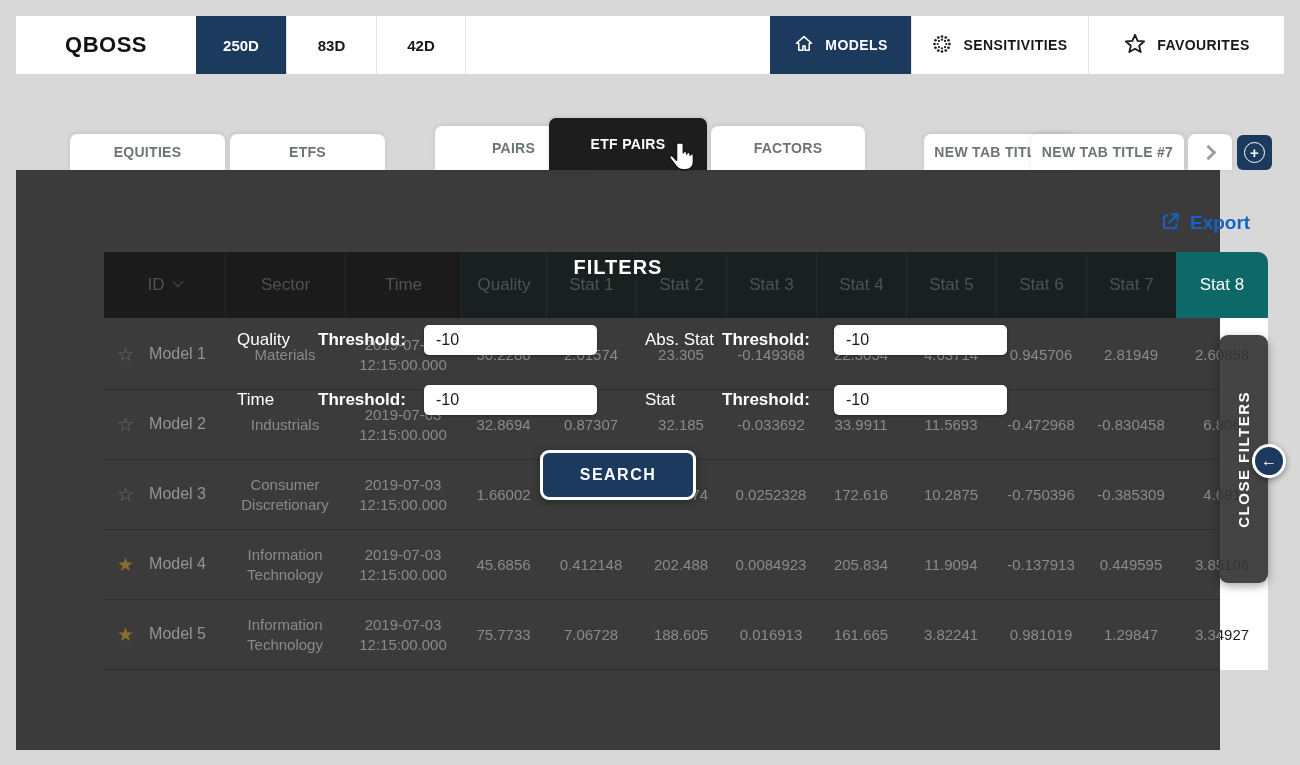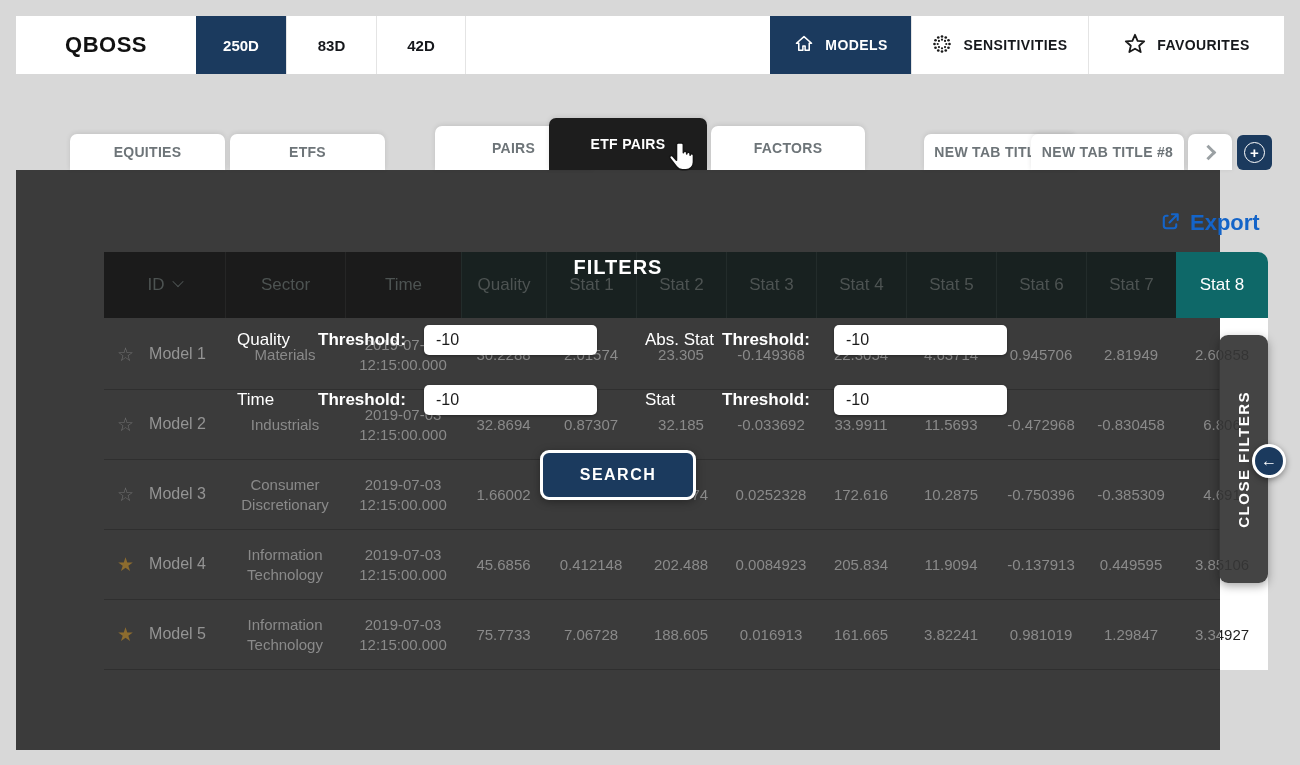--- a/index.html
+++ b/index.html
@@ -38,21 +38,21 @@
   .chev-right { width:11px; height:11px; border-top:3px solid #9aa0a3; border-right:3px solid #9aa0a3; transform:rotate(45deg); margin-left:-4px; }
   .plus-circ { width:21px; height:21px; border:1.6px solid #fff; border-radius:50%; color:#fff; font-size:15px; font-weight:bold;
                display:flex; align-items:center; justify-content:center; line-height:1; }
   #cursor { left:668px; top:141px; width:30px; height:32px; z-index:95; pointer-events:none; }
 
   
   #overlay { left:16px; top:170px; width:1204px; height:580px; background:#3b3b3b; z-index:10; }
 
   
   #export { left:1158px; top:206px; width:112px; height:34px; display:flex; align-items:center; gap:7px; cursor:pointer; z-index:55; }
-  #export-label { color:#1464c8; font-size:22px; font-weight:bold; }
+  #export-label { color:#1464c8; font-size:19px; font-weight:bold; }
 
   
   #thead { left:104px; top:252px; width:1072px; height:66px; display:flex; z-index:20; }
   .hc { height:66px; display:flex; align-items:center; justify-content:center; font-size:17px; color:#4d5352; background:#1b1b1b; border-left:1px solid rgba(255,255,255,.05); cursor:pointer; }
   .hc.statbg { background:#182120; }
   .hc:first-child { border-left:none; }
   .sort-chev { width:8px; height:8px; border-right:1.6px solid #4d5352; border-bottom:1.6px solid #4d5352; transform:rotate(45deg) translate(-1px,-1px); margin-left:9px; margin-top:-4px; }
   #stat8-head { left:1176px; top:252px; width:92px; height:66px; background:#0e6868; border-radius:0 10px 0 0;
                 display:flex; align-items:center; justify-content:center; color:#fff; font-size:17px; z-index:22; cursor:pointer; }
 
@@ -150,21 +150,21 @@
       <span>FAVOURITES</span>
     </div>
   </div>
 
   <div id="tab-equities" class="tab">EQUITIES</div>
   <div id="tab-etfs" class="tab">ETFS</div>
   <div id="tab-pairs" class="tab">PAIRS</div>
   <div id="tab-etfpairs" class="tab">ETF PAIRS</div>
   <div id="tab-factors" class="tab">FACTORS</div>
   <div id="tab-new1" class="tab">NEW TAB TITLE #1</div>
-  <div id="tab-new2" class="tab">NEW TAB TITLE #8</div>
+  <div id="tab-new2" class="tab">NEW TAB TITLE #7</div>
   <div id="tab-scroll" class="tab">
     <span class="chev-right"></span>
   </div>
   <div id="tab-add" class="tab">
     <span class="plus-circ">+</span>
   </div>
   <svg id="cursor" class="abs" viewBox="0 0 24 26">
     <path d="M8.2 1.6c-.9 0-1.5.7-1.5 1.5v12.6l-2.9-3.4c-.5-.6-1.5-.7-2.1-.2-.6.5-.7 1.5-.2 2.1l5.2 6.8c1.1 1.5 2.9 2.4 4.8 2.4h2.9c3.4 0 6.1-2.8 6.1-6.1v-5.6c0-.8-.6-1.4-1.4-1.4-.7 0-1.3.6-1.3 1.3v-1c0-.8-.7-1.4-1.4-1.4-.8 0-1.4.6-1.4 1.4v-1c0-.8-.6-1.4-1.4-1.4-.7 0-1.3.6-1.3 1.4V3.1c0-.8-.7-1.5-1.5-1.5z" fill="#fff" stroke="#161616" stroke-width="1.3" stroke-linejoin="round"></path>
   </svg>
 

